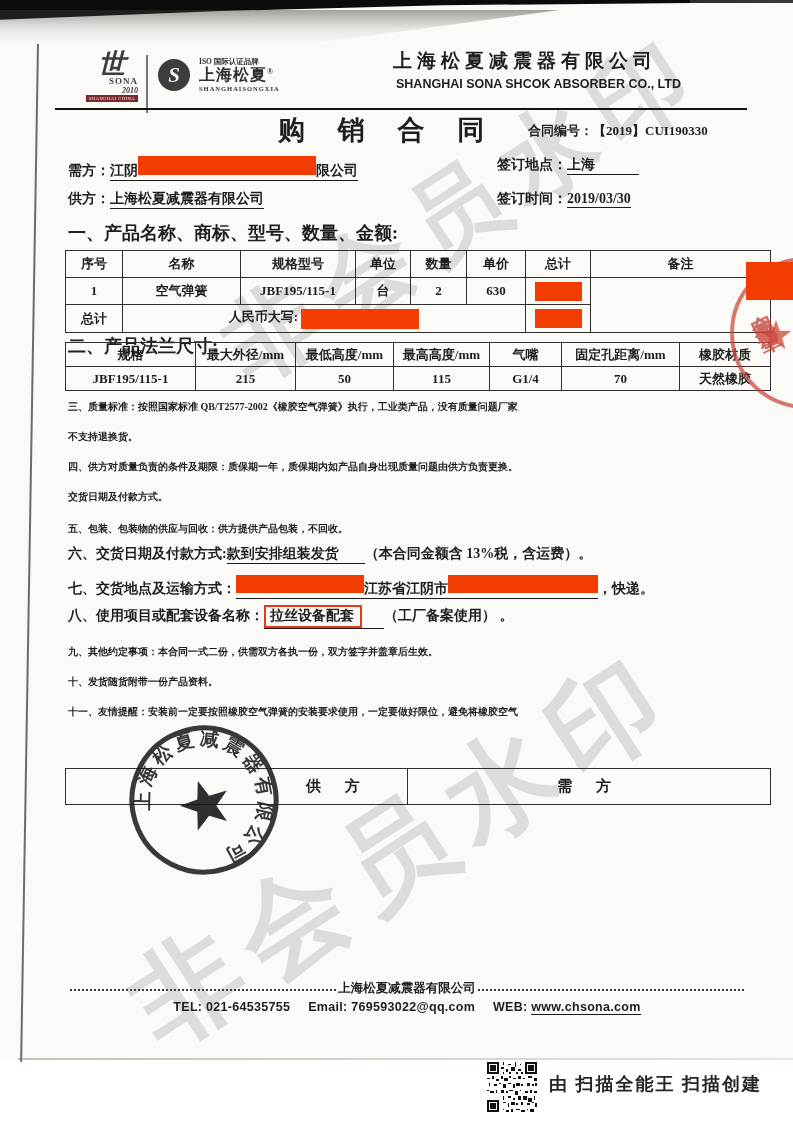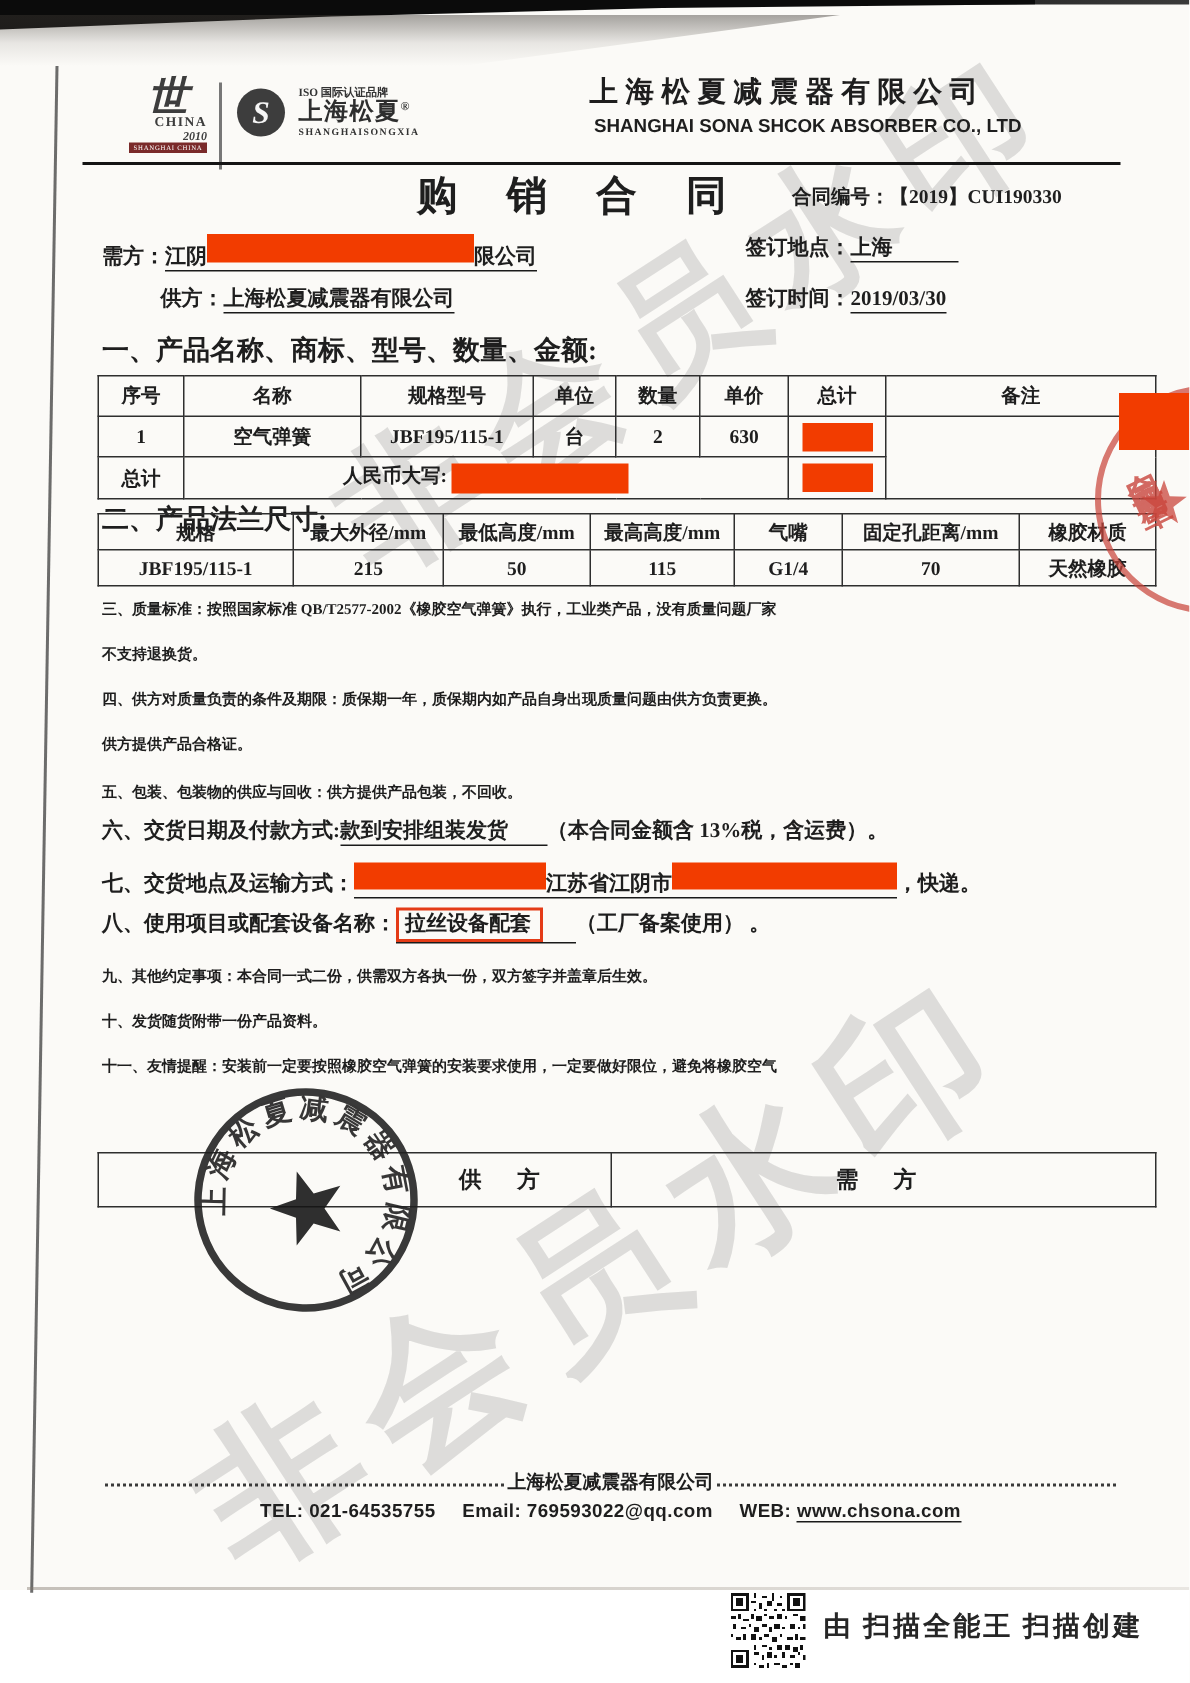--- a/index.html
+++ b/index.html
@@ -83,21 +83,21 @@
   <div class="wm wm2">非会员水印</div>
 
   <div class="scan-top-line"></div>
   <div class="scan-top-wedge"></div>
   <div class="scan-top-shadow"></div>
   <div class="scan-left-line"></div>
   <div class="scan-bottom-line"></div>
 
   <div class="expo-logo">
     <div class="expo-glyph">世</div>
-    <div class="expo-line1">CHINA</div>
+    <div class="expo-line1">SONA</div>
     <div class="expo-line2">2010</div>
     <div class="expo-line3">SHANGHAI CHINA</div>
   </div>
   <div class="logo-divider"></div>
   <div class="sx-logo">
     <svg width="36" height="36" viewBox="0 0 36 36">
       <circle cx="18" cy="18" r="16" fill="#3d3d3d"></circle>
       <text x="18" y="25" font-size="21" font-weight="bold" font-style="italic" fill="#f5f5f5" text-anchor="middle" font-family="Liberation Serif, serif">S</text>
     </svg>
     <div class="sx-text">
@@ -118,21 +118,21 @@
     <span class="ul">
       <span>江阴</span>
       <span class="redaction" style="width: 178px; height: 19px; background: rgb(242, 60, 0);"></span>
       <span>限公司</span>
     </span>
   </div>
   <div class="row-line" style="left:497px;top:156px;">
     <span>签订地点：</span>
     <span class="ul" style="min-width:72px;">上海</span>
   </div>
-  <div class="row-line" style="left:68px;top:190px;margin-left:39px;">
+  <div class="row-line" style="left:68px;top:190px;">
     <span>供方：</span>
     <span class="ul">上海松夏减震器有限公司</span>
   </div>
   <div class="row-line" style="left:497px;top:190px;">
     <span>签订时间：</span>
     <span class="ul">2019/03/30</span>
   </div>
 
   <div class="sec-head" style="top:221px;">一、产品名称、商标、型号、数量、金额:</div>
   <table class="t1">
@@ -207,21 +207,21 @@
     </tr>
   </tbody>
     </table>
 
   <div class="clause" style="top:392px;">
     <span class="clause-line">三、质量标准：按照国家标准 QB/T2577-2002《橡胶空气弹簧》执行，工业类产品，没有质量问题厂家</span>
     <span class="clause-line">不支持退换货。</span>
   </div>
   <div class="clause" style="top:452px;">
     <span class="clause-line">四、供方对质量负责的条件及期限：质保期一年，质保期内如产品自身出现质量问题由供方负责更换。</span>
-    <span class="clause-line">供方提供产品合格证。</span>
+    <span class="clause-line">交货日期及付款方式。</span>
   </div>
   <div class="clause" style="top:514px;">五、包装、包装物的供应与回收：供方提供产品包装，不回收。</div>
   <div class="mix" style="top:545px;">
     <span>六、交货日期及付款方式:</span>
     <span class="ul" style="padding-right:26px;">款到安排组装发货</span>
     <span>（本合同金额含 13%税，含运费）。</span>
   </div>
   <div class="mix" style="top:575px;">
     <span>七、交货地点及运输方式：</span>
     <span class="ul">

